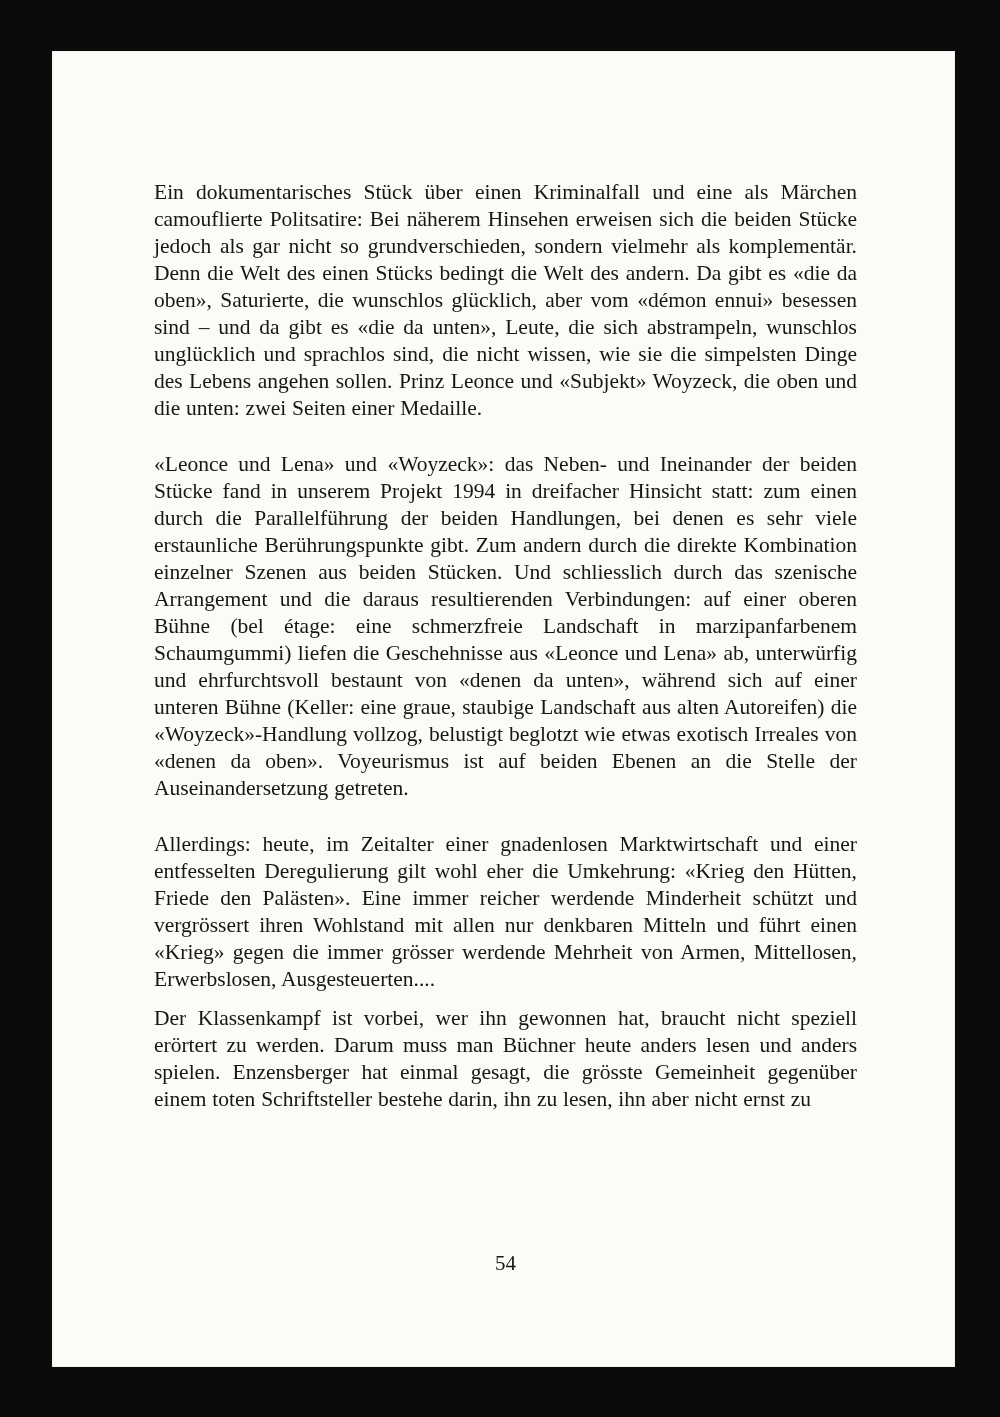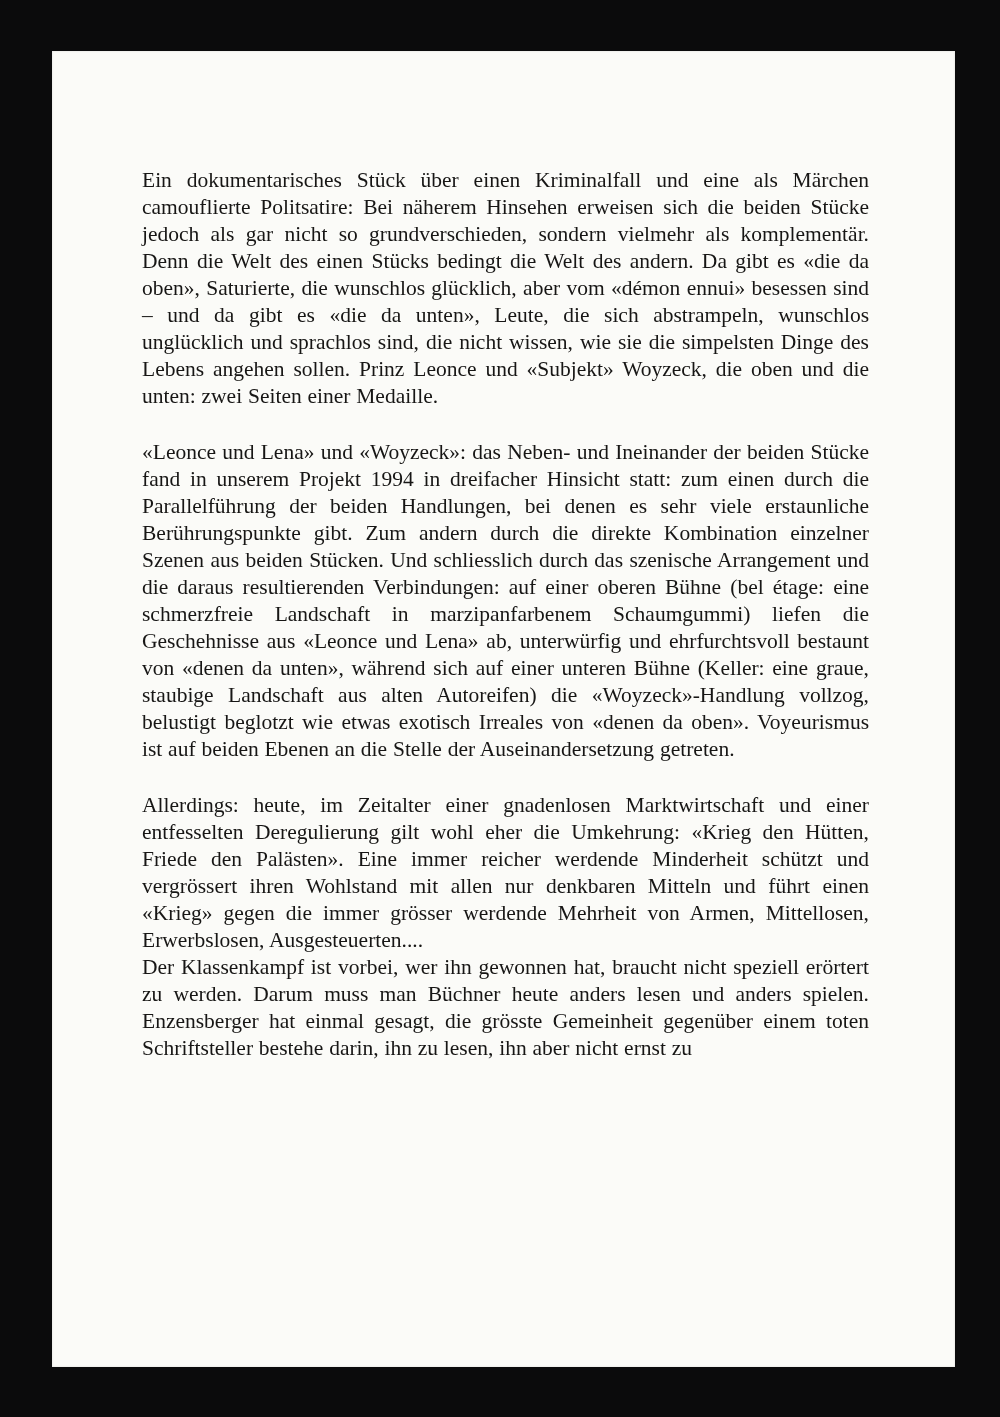--- a/index.html
+++ b/index.html
@@ -27,21 +27,21 @@
     background: #fbfbf8;
     box-shadow: inset 0 0 2px rgba(0,0,0,0.15);
   }
   .text-column {
     position: absolute;
     left: 90px;
     top: 116px;
     width: 727px;
   }
   p.para {
-    margin: 0;
+    margin: 12px;
     font-family: "Liberation Serif", "DejaVu Serif", serif;
     font-size: 21.5px;
     line-height: 27px;
     color: #171615;
     text-align: justify;
     word-spacing: 0.02em;
   }
   p.para.spaced {
     margin-top: 29px;
   }
@@ -60,14 +60,15 @@
 <body>
 
 <div class="scan-bg">
   <div class="page">
     <div class="text-column" id="text-column">
         <p class="para">Ein dokumentarisches Stück über einen Kriminalfall und eine als Märchen camouflierte Politsatire: Bei näherem Hinsehen erweisen sich die beiden Stücke jedoch als gar nicht so grundverschieden, sondern vielmehr als komplementär. Denn die Welt des einen Stücks bedingt die Welt des andern. Da gibt es «die da oben», Saturierte, die wunschlos glücklich, aber vom «démon ennui» besessen sind – und da gibt es «die da unten», Leute, die sich abstrampeln, wunschlos unglücklich und sprachlos sind, die nicht wissen, wie sie die simpelsten Dinge des Lebens angehen sollen. Prinz Leonce und «Subjekt» Woyzeck, die oben und die unten: zwei Seiten einer Medaille.</p>
         <p class="para spaced">«Leonce und Lena» und «Woyzeck»: das Neben- und Ineinander der beiden Stücke fand in unserem Projekt 1994 in dreifacher Hinsicht statt: zum einen durch die Parallelführung der beiden Handlungen, bei denen es sehr viele erstaunliche Berührungspunkte gibt. Zum andern durch die direkte Kombination einzelner Szenen aus beiden Stücken. Und schliesslich durch das szenische Arrangement und die daraus resultierenden Verbindungen: auf einer oberen Bühne (bel étage: eine schmerzfreie Landschaft in marzipanfarbenem Schaumgummi) liefen die Geschehnisse aus «Leonce und Lena» ab, unterwürfig und ehrfurchtsvoll bestaunt von «denen da unten», während sich auf einer unteren Bühne (Keller: eine graue, staubige Landschaft aus alten Autoreifen) die «Woyzeck»-Handlung vollzog, belustigt beglotzt wie etwas exotisch Irreales von «denen da oben». Voyeurismus ist auf beiden Ebenen an die Stelle der Auseinandersetzung getreten.</p>
         <p class="para spaced">Allerdings: heute, im Zeitalter einer gnadenlosen Marktwirtschaft und einer entfesselten Deregulierung gilt wohl eher die Umkehrung: «Krieg den Hütten, Friede den Palästen». Eine immer reicher werdende Minderheit schützt und vergrössert ihren Wohlstand mit allen nur denkbaren Mitteln und führt einen «Krieg» gegen die immer grösser werdende Mehrheit von Armen, Mittellosen, Erwerbslosen, Ausgesteuerten....</p>
         <p class="para">Der Klassenkampf ist vorbei, wer ihn gewonnen hat, braucht nicht speziell erörtert zu werden. Darum muss man Büchner heute anders lesen und anders spielen. Enzensberger hat einmal gesagt, die grösste Gemeinheit gegenüber einem toten Schriftsteller bestehe darin, ihn zu lesen, ihn aber nicht ernst zu</p>
       </div>
+    <div class="page-number">54</div>
   </div>
 </div>
 
 </body></html>

